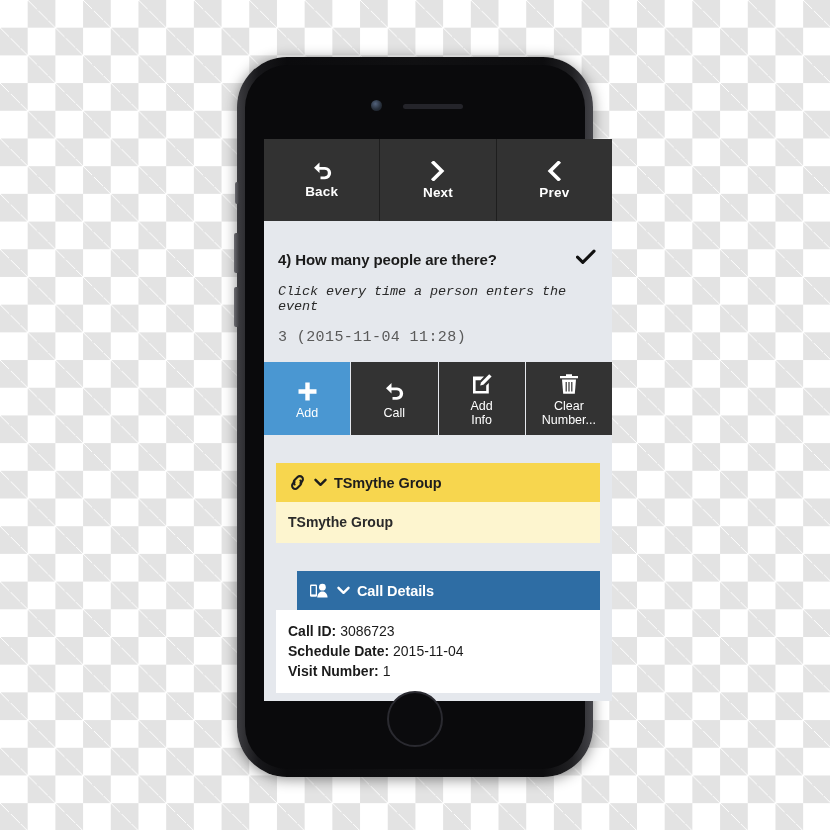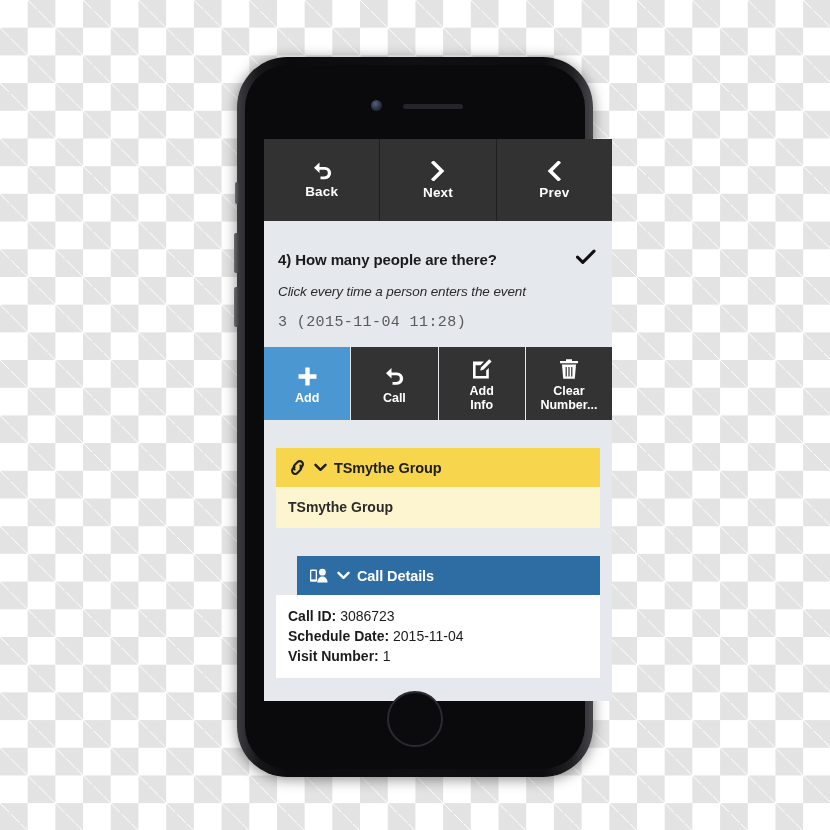--- a/index.html
+++ b/index.html
@@ -151,20 +151,21 @@
     color: #111;
     line-height: 1;
     padding-right: 2px;
   }
   .instruction {
     font-size: 13.5px;
     font-style: italic;
     color: #2b2b2b;
     margin-top: 16px;
     letter-spacing: -0.1px;
+    font-family: Liberation Mono, monospace;
   }
   .response-value {
     font-family: Liberation Mono, monospace;
     font-size: 15px;
     color: #5a5a5a;
     margin-top: 15px;
     letter-spacing: 0.4px;
   }
 
   
@@ -192,21 +193,21 @@
     display: flex;
     align-items: center;
     justify-content: center;
     margin-bottom: 3px;
   }
   .act-icon svg { display: block; }
   .act-label {
     font-size: 12.5px;
     line-height: 14px;
     text-align: center;
-    font-weight: 700;
+    font-weight: 400;
   }
 
   
   .panel {
     margin: 28px 12px 0 12px;
     overflow: hidden;
   }
   .panel-header {
     display: flex;
     align-items: center;

